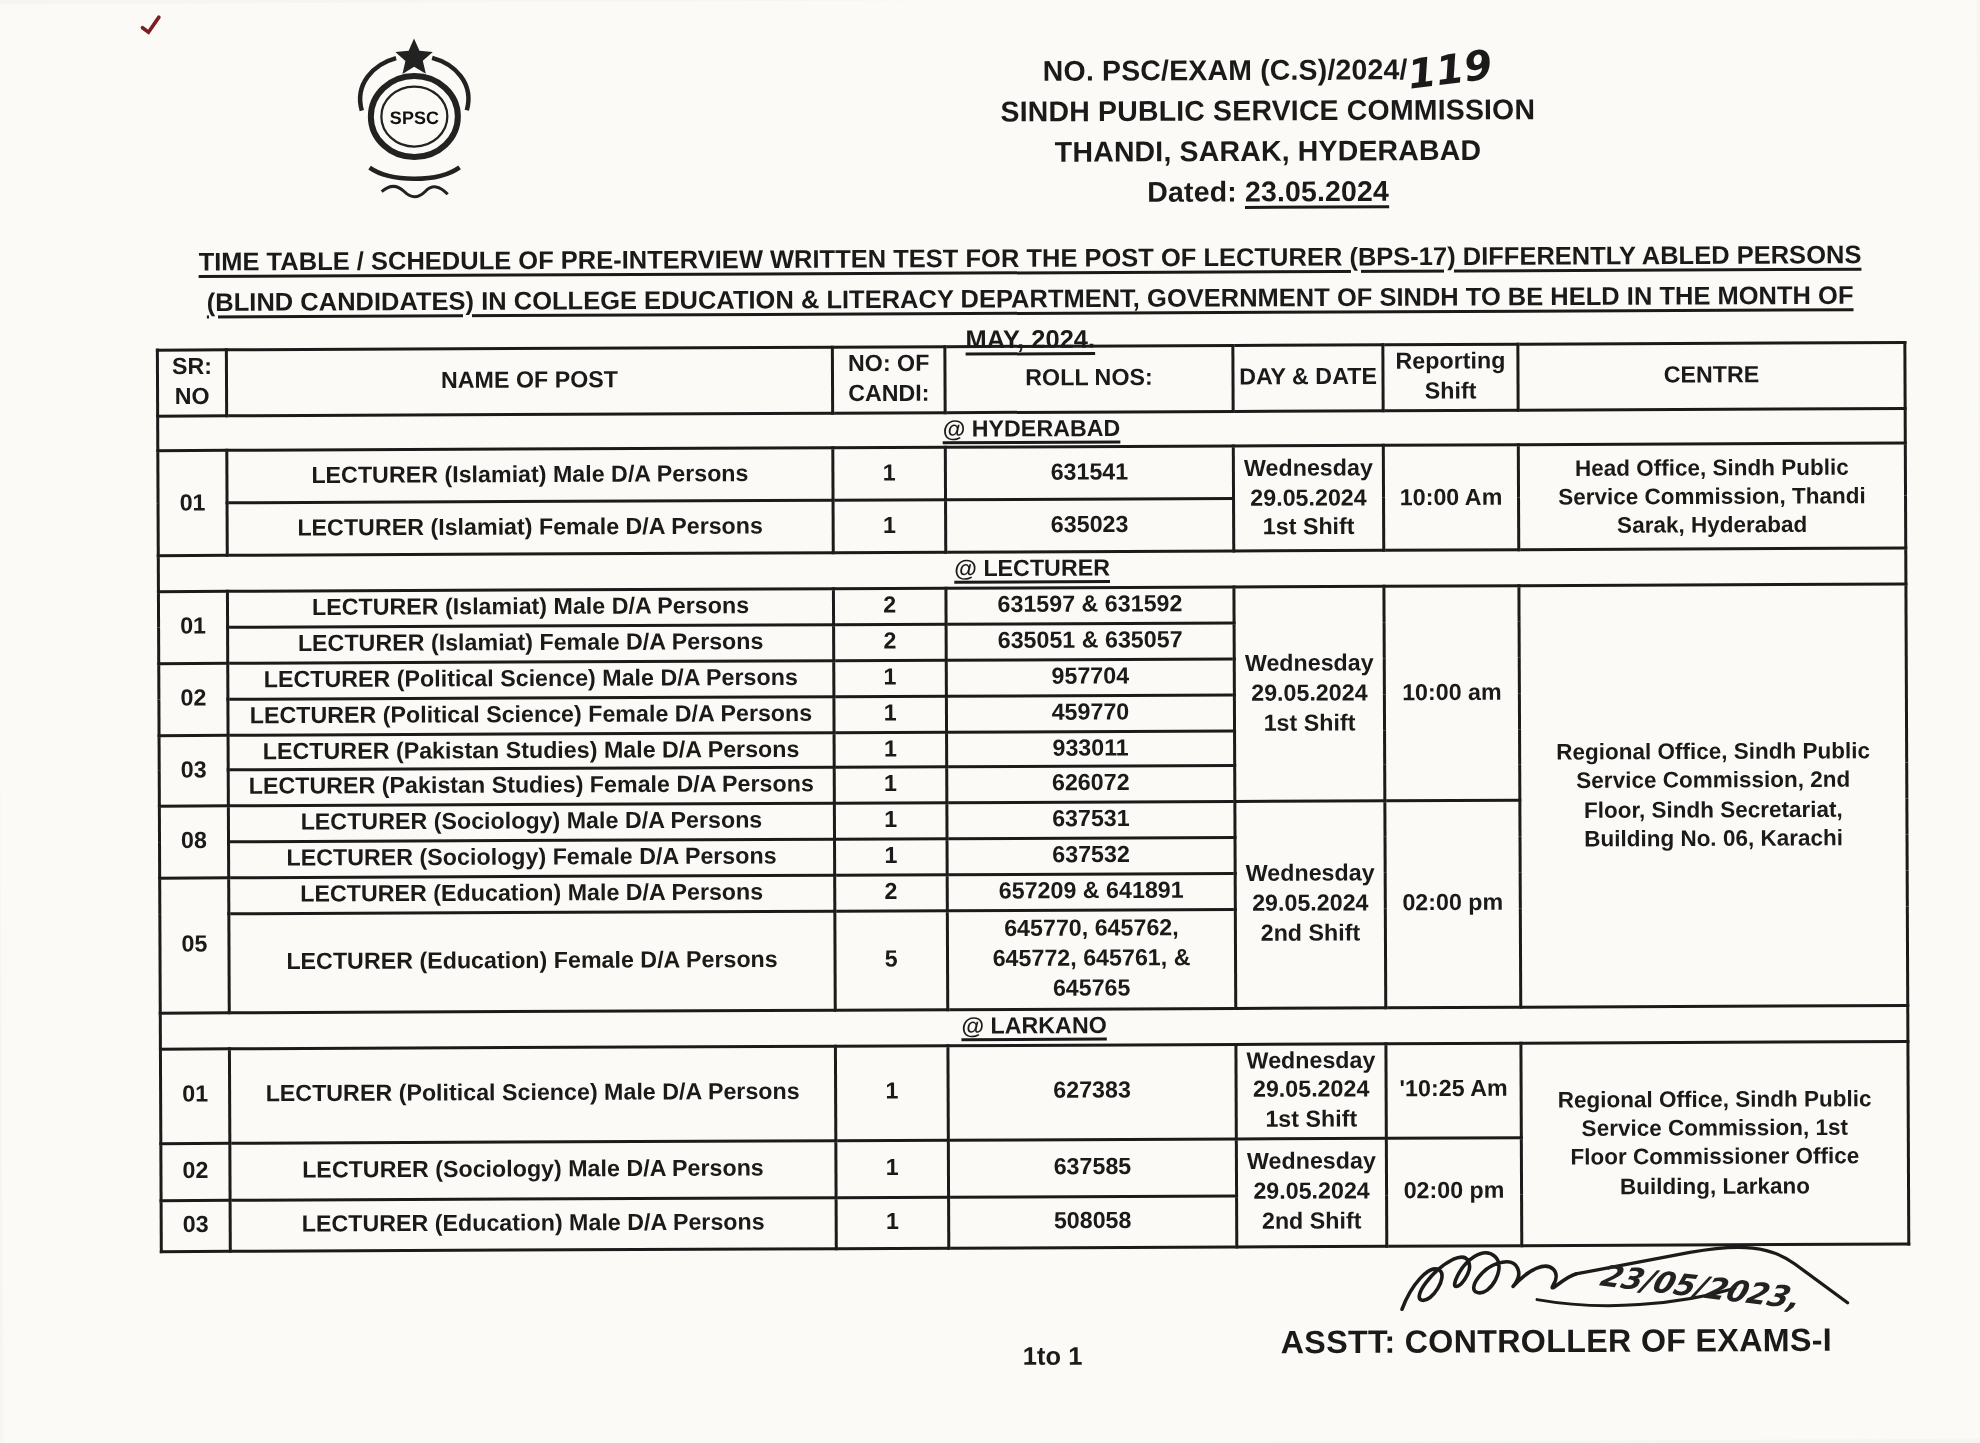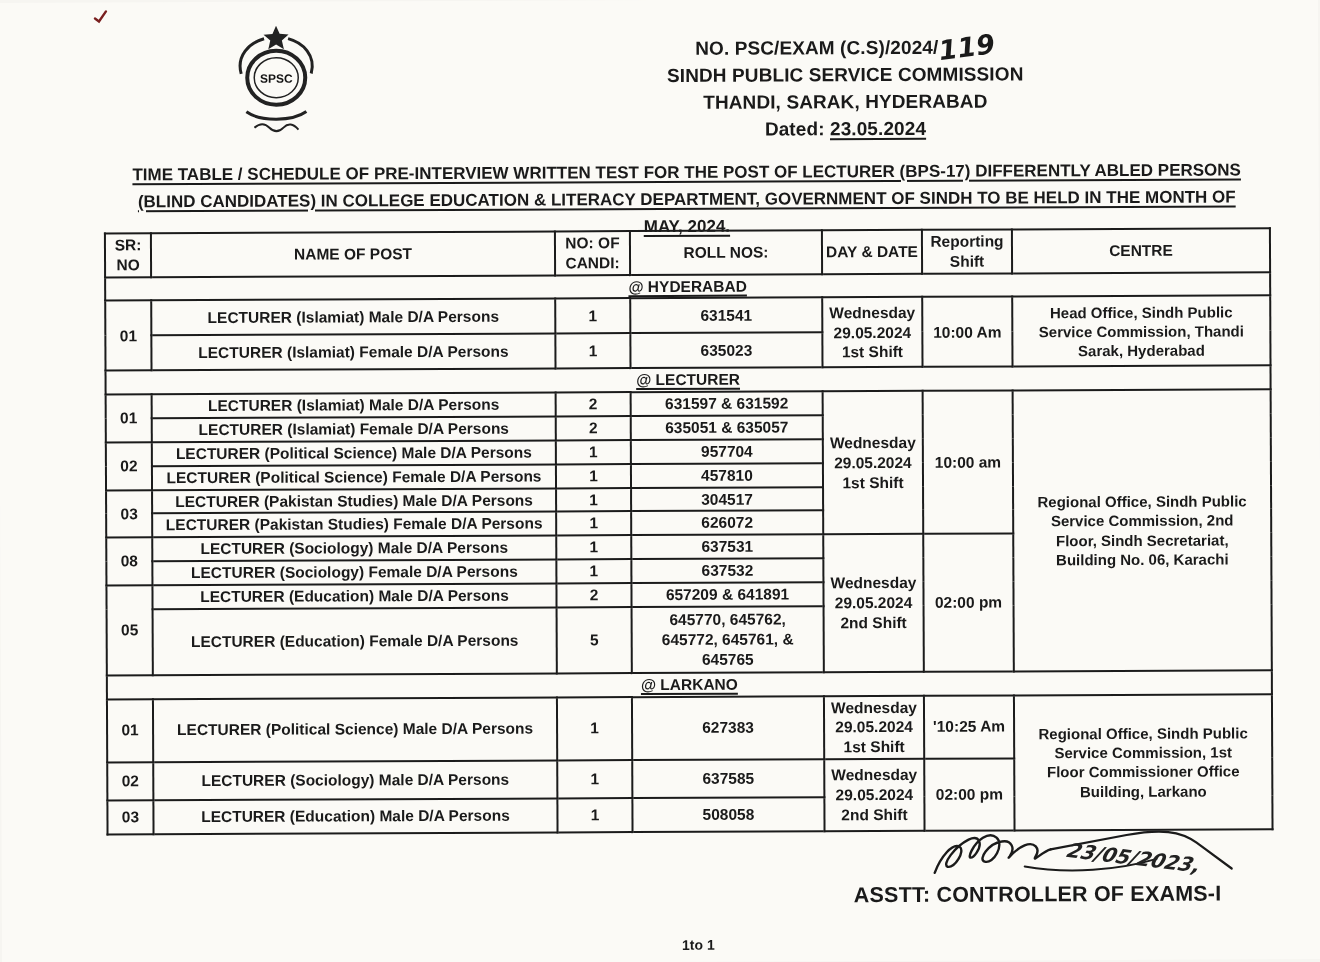--- a/index.html
+++ b/index.html
@@ -58,21 +58,21 @@
   .signature { position:absolute; left:925px; top:816px; width:320px; height:86px; }
   .sign-date {
     position:absolute; left:1066px; top:848px;
     font-family:"DejaVu Sans",sans-serif; font-style:italic;
     font-size:20px; transform:rotate(7deg) skewX(-12deg); color:#222;
   }
   .designation {
     position:absolute; left:852px; top:884px;
     font-size:21.5px; letter-spacing:0.2px;
   }
-  .page-note { position:absolute; left:680px; top:937px; font-size:14px; }
+  .page-note { position:absolute; left:680px; top:895px; font-size:17px; }
   .scan-mark { position:absolute; left:95px; top:6px; width:16px; height:16px; }
 </style>
 </head>
 <body>
 
 <div class="sheet">
 
   <svg class="scan-mark" viewBox="0 0 16 16">
     <path d="M2 10 L6 13 L13 3" stroke="#7a2020" stroke-width="2.4" fill="none" stroke-linecap="round"></path>
   </svg>
@@ -178,27 +178,27 @@
       </tr>
       <tr class="rk">
         <td rowspan="2">02</td>
         <td class="post">LECTURER (Political Science) Male D/A Persons</td>
         <td>1</td>
         <td>957704</td>
       </tr>
       <tr class="rk">
         <td class="post">LECTURER (Political Science) Female D/A Persons</td>
         <td>1</td>
-        <td>457810</td>
+        <td>459770</td>
       </tr>
       <tr class="rk">
         <td rowspan="2">03</td>
         <td class="post">LECTURER (Pakistan Studies) Male D/A Persons</td>
         <td>1</td>
-        <td>304517</td>
+        <td>933011</td>
       </tr>
       <tr class="rk">
         <td class="post">LECTURER (Pakistan Studies) Female D/A Persons</td>
         <td>1</td>
         <td>626072</td>
       </tr>
       <tr class="rk">
         <td rowspan="2">08</td>
         <td class="post">LECTURER (Sociology) Male D/A Persons</td>
         <td>1</td>

